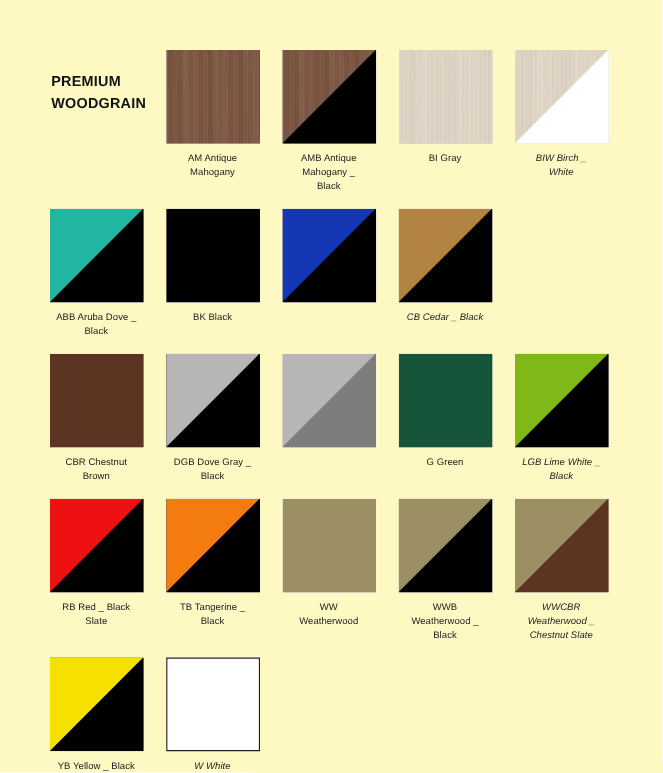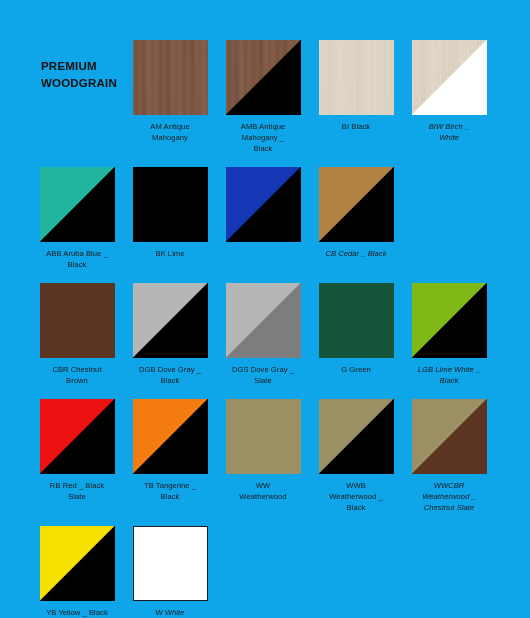--- a/index.html
+++ b/index.html
@@ -14,21 +14,21 @@
     color: #1a1a1a;
     overflow: hidden;
     position: relative;
   }
 
   #sheet {
     position: absolute;
     left: 0; top: 0;
     width: 530px;
     height: 618px;
-    background: #0ea5e9;
+    background: #fef9c3;
   }
 
   
   .grid {
     position: absolute;
     left: 33px;
     top: 40px;
     width: 466px;
     display: flex;
     flex-direction: column;
@@ -191,21 +191,21 @@
 Mahogany _
 Black</div>
         </div>
         <div class="cell">
           <div class="swatch-wrap">
             <div class="swatch thinedge">
               <div class="base" style="background: rgb(224, 214, 198);"></div>
               <div class="grain fine"></div>
             </div>
           </div>
-          <div class="caption">BI Black</div>
+          <div class="caption">BI Gray</div>
         </div>
         <div class="cell">
           <div class="swatch-wrap">
             <div class="swatch thinedge">
               <div class="base" style="background: rgb(255, 255, 255);"></div>
               <div class="tri" style="background: rgb(224, 214, 198);">
                 <div class="grain fine"></div>
               </div>
             </div>
           </div>
@@ -215,30 +215,30 @@
       </div>
       <div class="row-spacer"></div>
       <div class="row">
         <div class="cell">
           <div class="swatch-wrap">
             <div class="swatch thinedge">
               <div class="base" style="background: rgb(0, 0, 0);"></div>
               <div class="tri" style="background: rgb(34, 181, 160);"></div>
             </div>
           </div>
-          <div class="caption">ABB Aruba Blue _
-Black</div>
-        </div>
-        <div class="cell">
-          <div class="swatch-wrap">
-            <div class="swatch thinedge">
-              <div class="base" style="background: rgb(0, 0, 0);"></div>
-            </div>
-          </div>
-          <div class="caption">BK Lime</div>
+          <div class="caption">ABB Aruba Dove _
+Black</div>
+        </div>
+        <div class="cell">
+          <div class="swatch-wrap">
+            <div class="swatch thinedge">
+              <div class="base" style="background: rgb(0, 0, 0);"></div>
+            </div>
+          </div>
+          <div class="caption">BK Black</div>
         </div>
         <div class="cell">
           <div class="swatch-wrap">
             <div class="swatch thinedge">
               <div class="base" style="background: rgb(0, 0, 0);"></div>
               <div class="tri" style="background: rgb(20, 55, 181);"></div>
             </div>
           </div>
         </div>
         <div class="cell">
@@ -272,22 +272,20 @@
           <div class="caption">DGB Dove Gray _
 Black</div>
         </div>
         <div class="cell">
           <div class="swatch-wrap">
             <div class="swatch thinedge">
               <div class="base" style="background: rgb(125, 125, 125);"></div>
               <div class="tri" style="background: rgb(182, 182, 182);"></div>
             </div>
           </div>
-          <div class="caption">DGS Dove Gray _
-Slate</div>
         </div>
         <div class="cell">
           <div class="swatch-wrap">
             <div class="swatch thinedge">
               <div class="base" style="background: rgb(23, 85, 58);"></div>
             </div>
           </div>
           <div class="caption">G Green</div>
         </div>
         <div class="cell">

